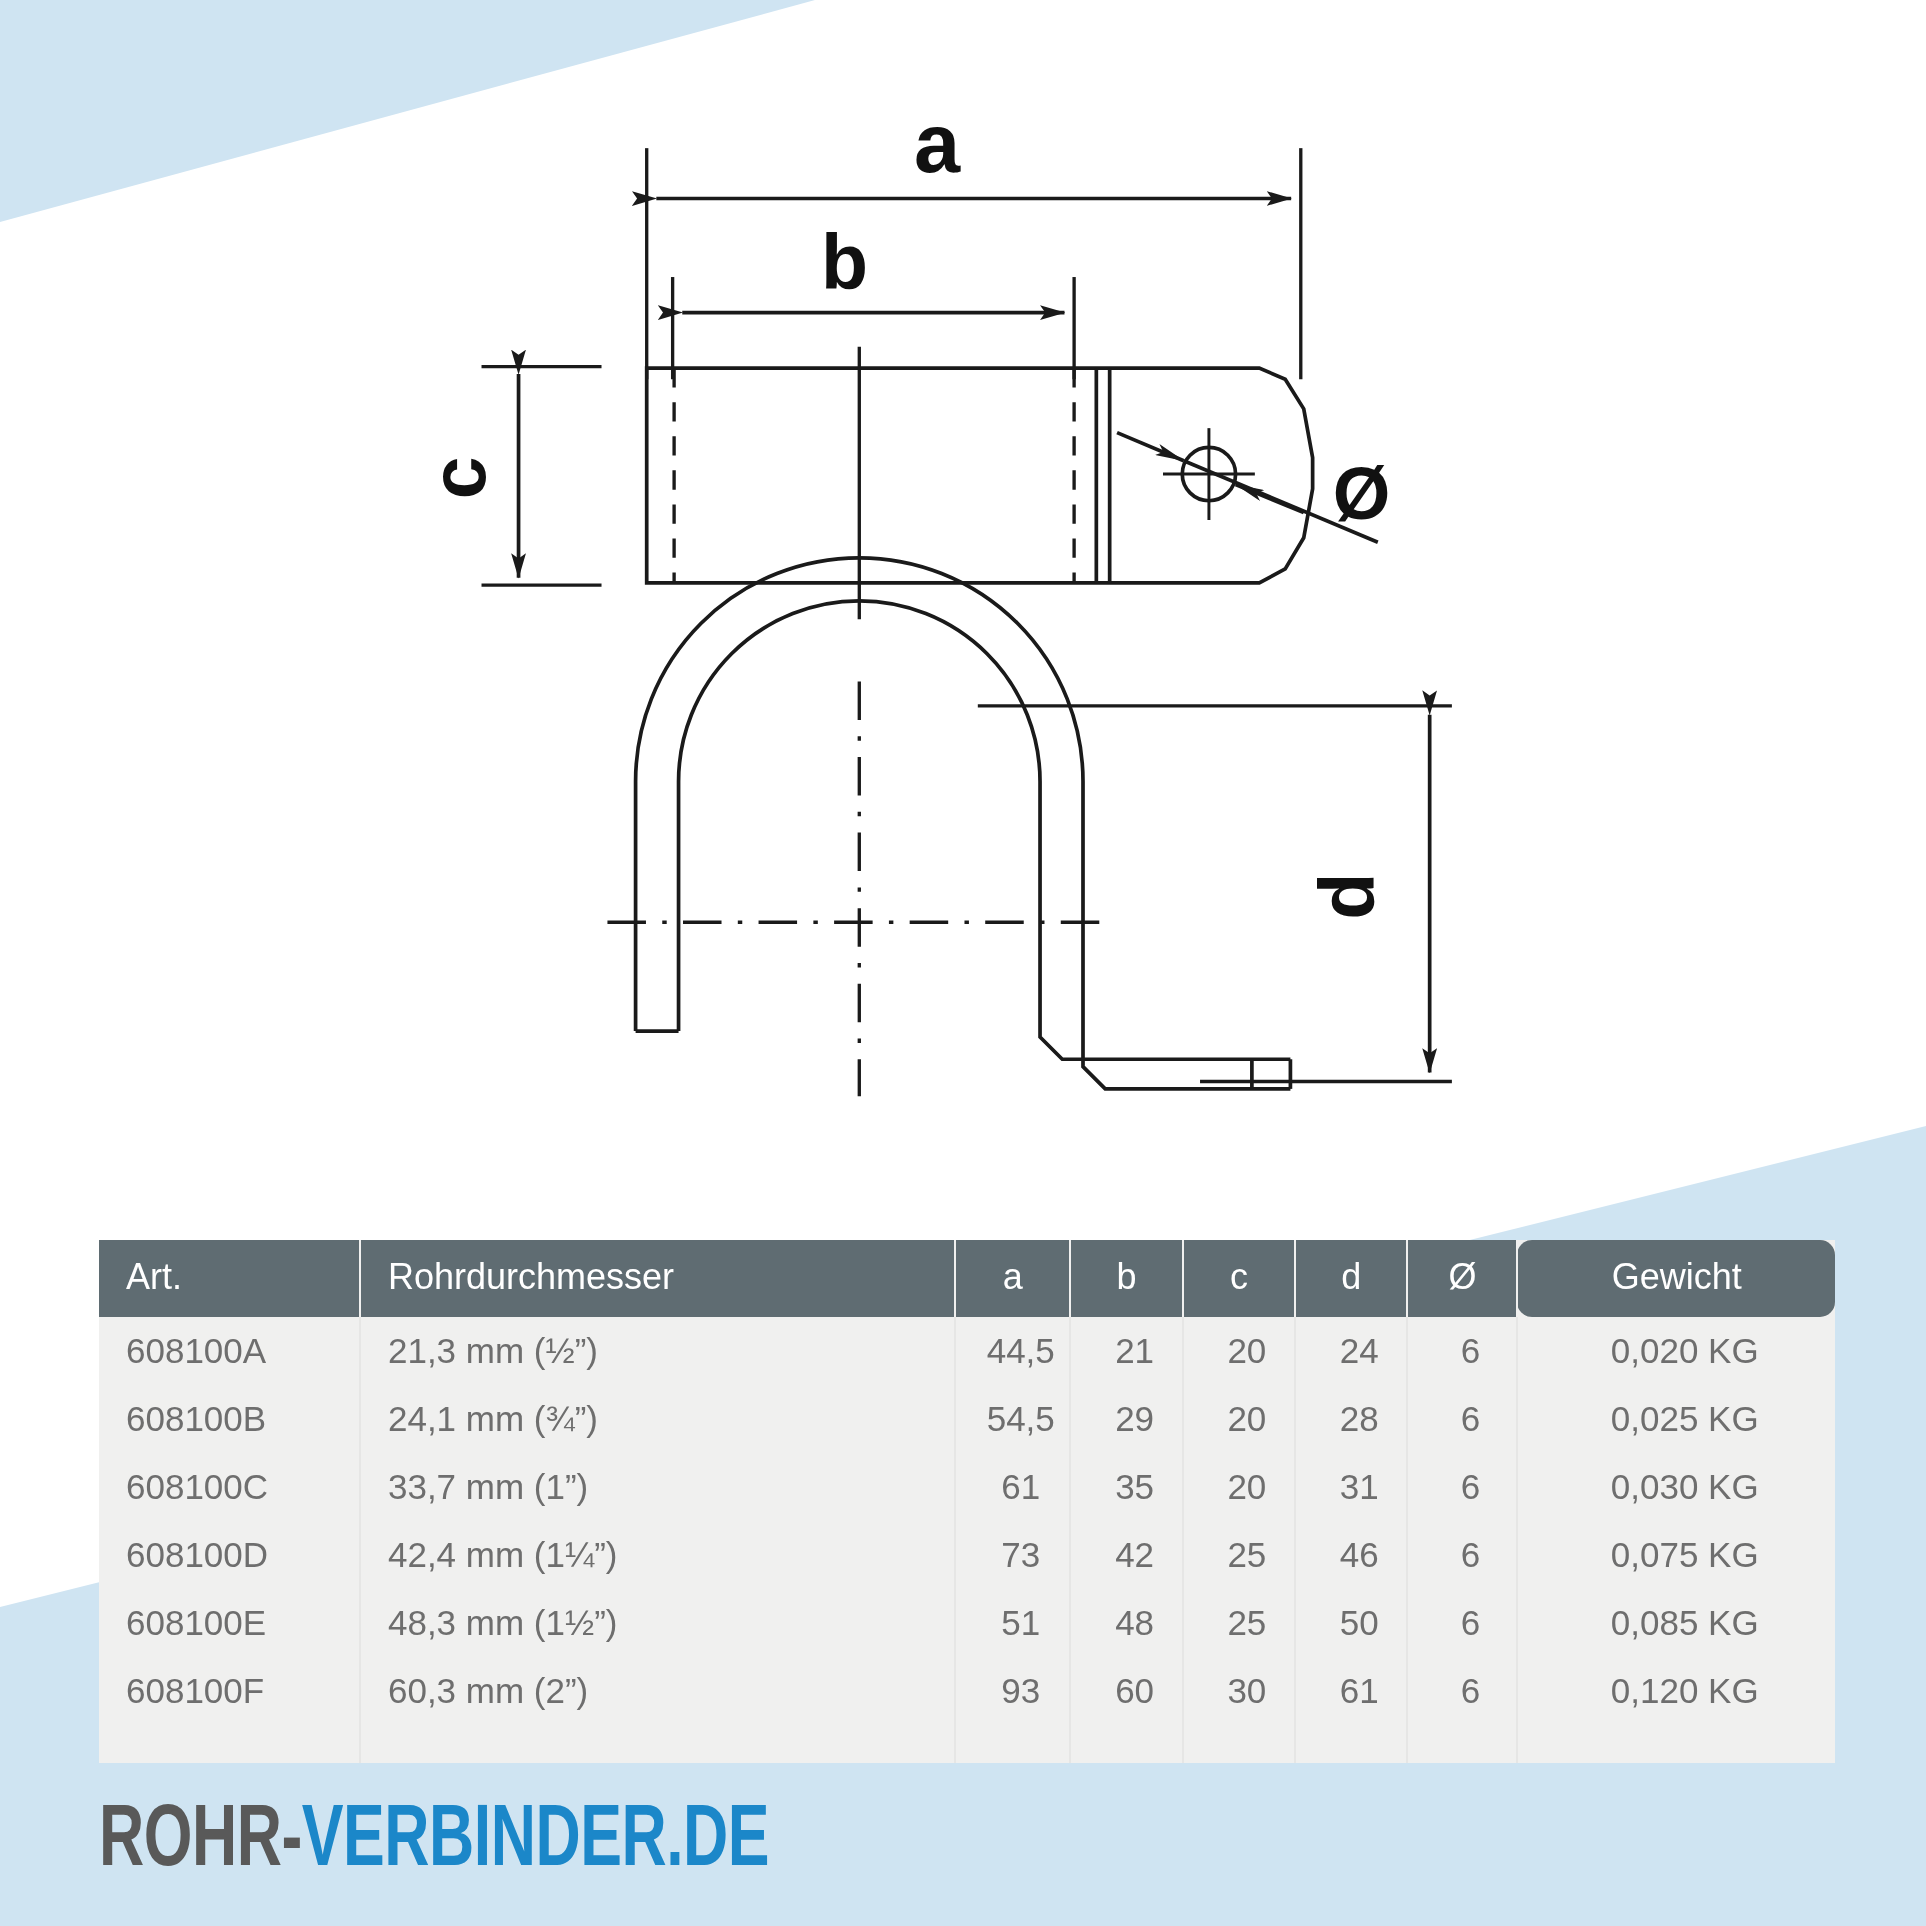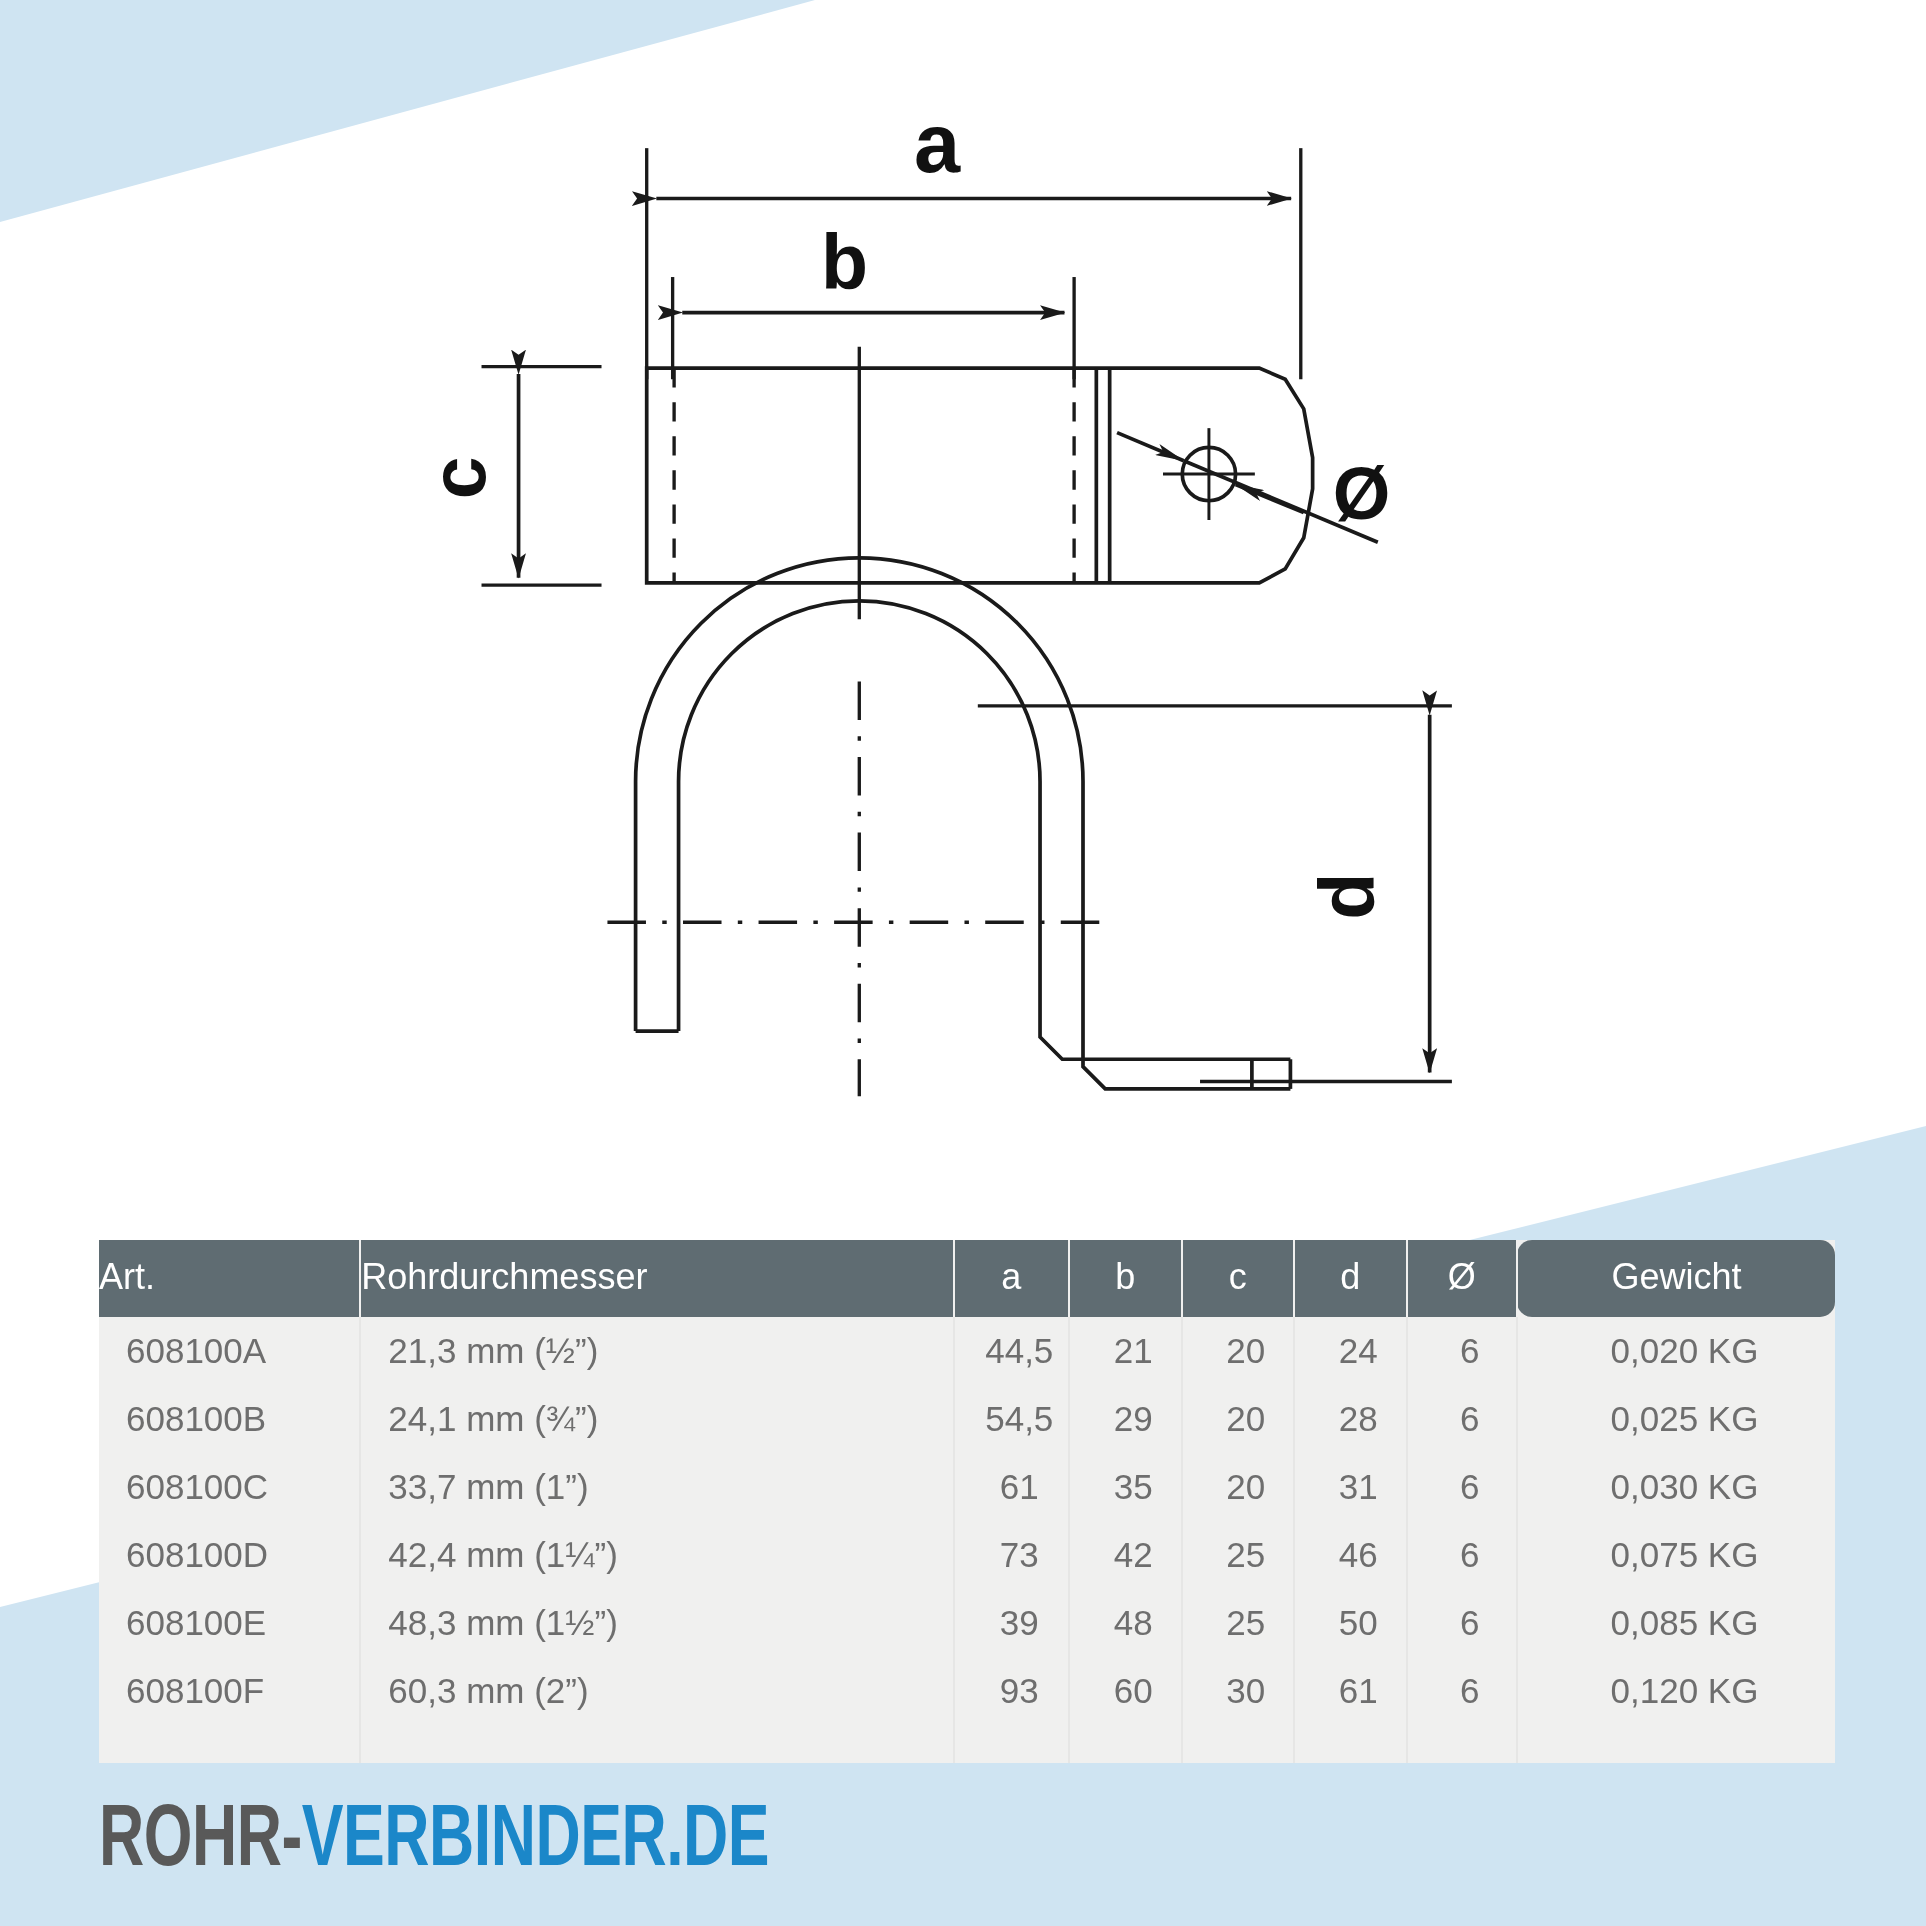--- a/index.html
+++ b/index.html
@@ -39,21 +39,21 @@
   #spec-table thead th{
     background:#5f6c72;
     color:#ffffff;
     font-size:36px;
     font-weight:400;
     padding:16.3px 0 19px 0;
     border-right:2.2px solid #f0f0ef;
     white-space:nowrap;
   }
   #spec-table thead th:last-child{border-right:none;border-radius:15px;}
-  #spec-table thead th.l{text-align:left;margin-left:31px;}
+  #spec-table thead th.l{text-align:left;padding-left:27px;margin-left:31px;}
   #spec-table thead th.c{text-align:center;}
   #spec-table tbody td{
     color:#6e6e6e;
     font-size:35px;
     font-weight:400;
     padding:14px 0 14px 16px;
     border-right:2.2px solid #e6e6e5;
     background:#f0f0ef;
     white-space:nowrap;
   }
@@ -217,21 +217,21 @@
           <td class="c col-ab">73</td>
           <td class="c col-ab">42</td>
           <td class="c col-ab">25</td>
           <td class="c col-ab">46</td>
           <td class="c col-ab">6</td>
           <td class="c col-gew">0,075 KG</td>
         </tr>
         <tr>
           <td class="l col-art">608100E</td>
           <td class="l col-dia">48,3 mm (1½”)</td>
-          <td class="c col-ab">39</td>
+          <td class="c col-ab">51</td>
           <td class="c col-ab">48</td>
           <td class="c col-ab">25</td>
           <td class="c col-ab">50</td>
           <td class="c col-ab">6</td>
           <td class="c col-gew">0,085 KG</td>
         </tr>
         <tr>
           <td class="l col-art">608100F</td>
           <td class="l col-dia">60,3 mm (2”)</td>
           <td class="c col-ab">93</td>

